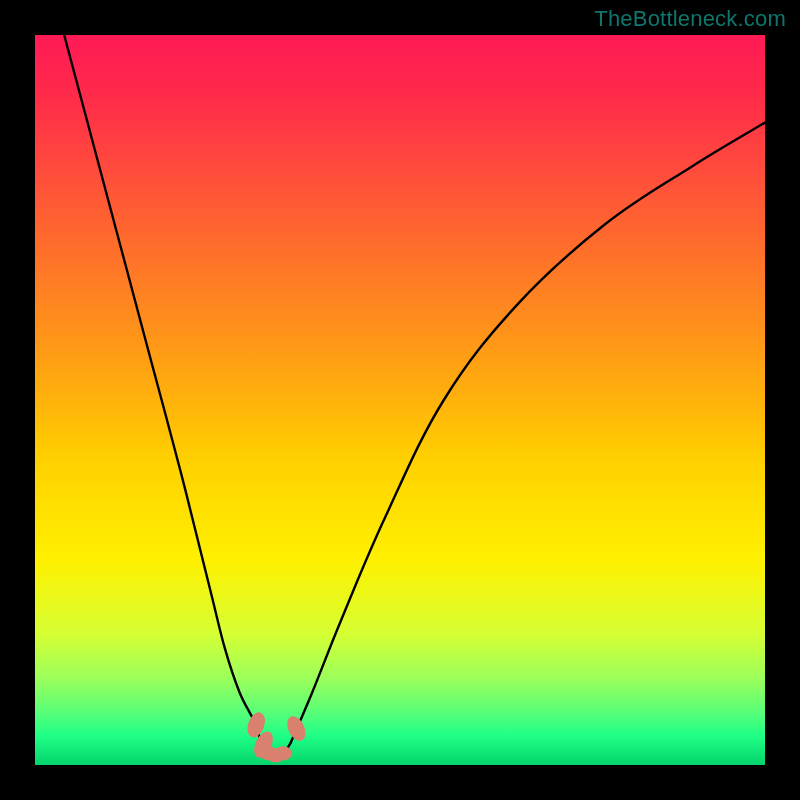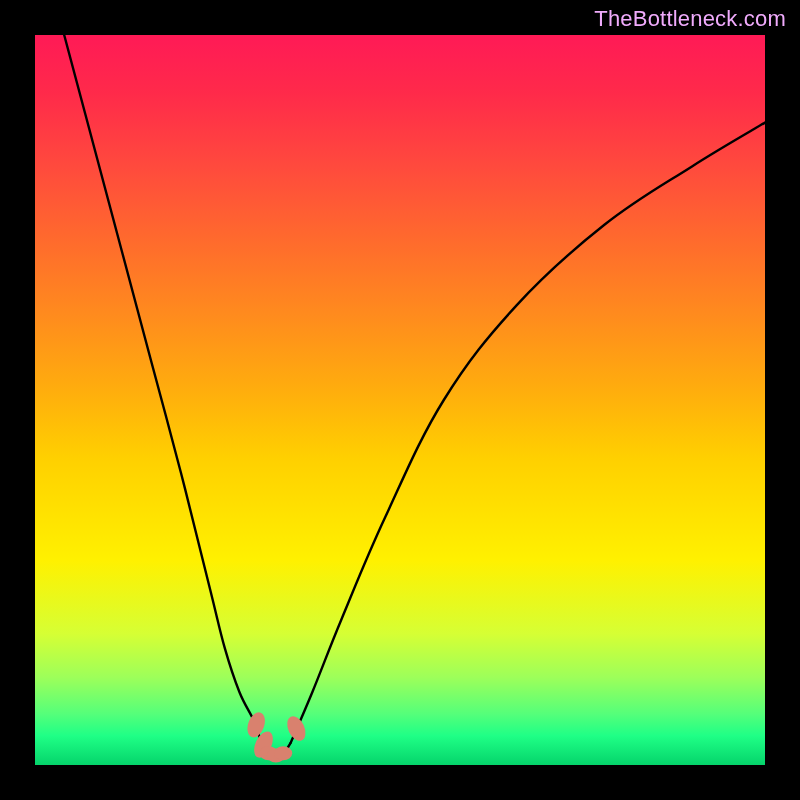--- a/index.html
+++ b/index.html
@@ -14,21 +14,21 @@
   .frame {
     position: relative;
     width: 800px;
     height: 800px;
     background: #000;
   }
   .attrib {
     position: absolute;
     top: 6px;
     right: 14px;
-    color: #f0abfc;
+    color: #0f766e;
     font-size: 22px;
     font-weight: 400;
     letter-spacing: 0.2px;
     z-index: 30;
     user-select: none;
   }
   .plot-area {
     position: absolute;
     left: 35px;
     top: 35px;

